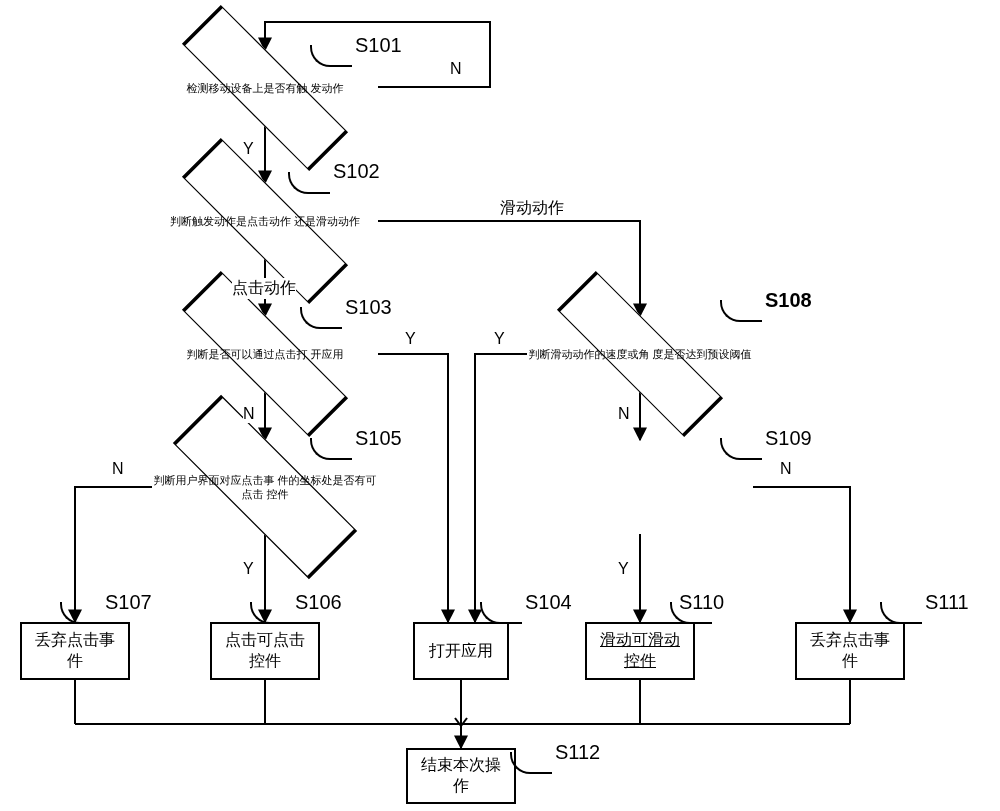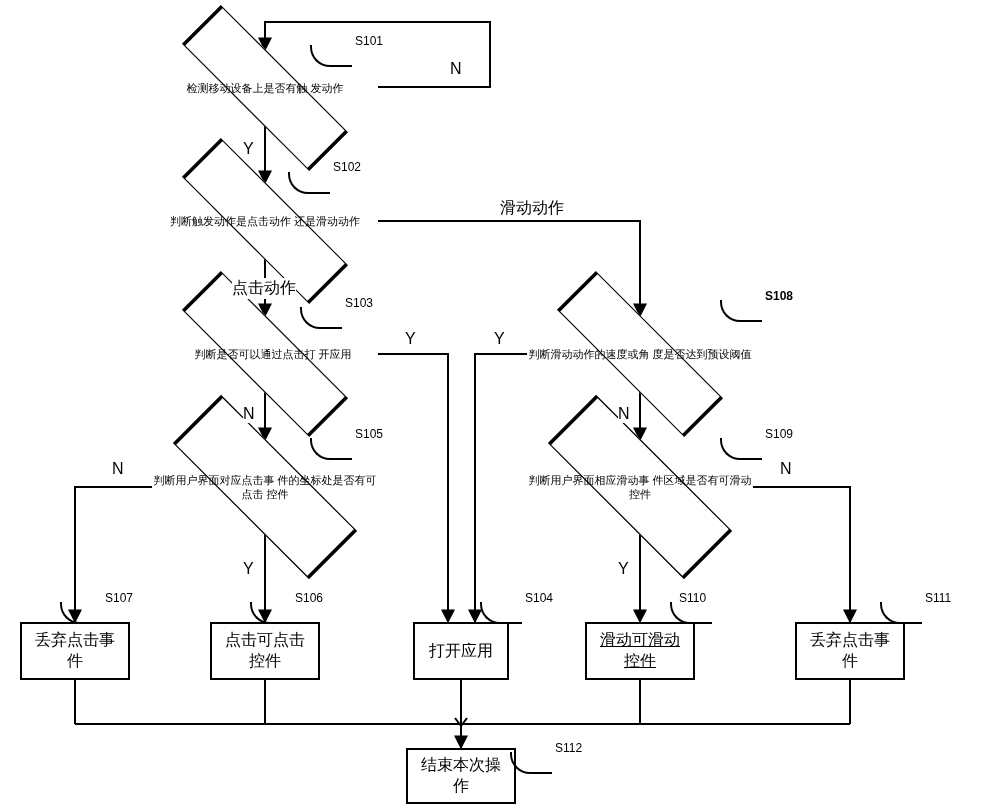--- a/index.html
+++ b/index.html
@@ -57,21 +57,21 @@
     pointer-events: none;
   }
   
   .lbl {
     position: absolute;
     font-size: 16px;
     background: #fff;
   }
   .step-lbl {
     position: absolute;
-    font-size: 12px;
+    font-size: 20px;
   }
   
   .callout {
     position: absolute;
     width: 40px;
     height: 20px;
     border: 2px solid #000;
     border-top: none;
     border-right: none;
     border-bottom-left-radius: 20px;
@@ -143,21 +143,21 @@
   <div class="diamond-wrap" style="left:152px; top:183px; width:226px; height:76px;">
     <div class="diamond-shape" style="left:63px; top:-12px; width:100px; height:100px; transform:rotate(45deg) scaleX(1.8) scaleY(0.55);"></div>
     <div class="diamond-text" style="left:0; top:0; width:226px; height:76px;">判断触发动作是点击动作
 还是滑动动作</div>
   </div>
   <div class="callout" style="left:288px; top:172px;"></div>
   <div class="step-lbl" style="left:333px; top:160px;">S102</div>
 
   <div class="diamond-wrap" style="left:152px; top:316px; width:226px; height:76px;">
     <div class="diamond-shape" style="left:63px; top:-12px; width:100px; height:100px; transform:rotate(45deg) scaleX(1.8) scaleY(0.55);"></div>
-    <div class="diamond-text" style="left:8px; top:0; width:226px; height:76px;text-align:center;">判断是否可以通过点击打
+    <div class="diamond-text" style="left:0; top:0; width:226px; height:76px;text-align:center;">判断是否可以通过点击打
 开应用</div>
   </div>
   <div class="callout" style="left:300px; top:307px;"></div>
   <div class="step-lbl" style="left:345px; top:296px;">S103</div>
 
   <div class="diamond-wrap" style="left:152px; top:440px; width:226px; height:94px;">
     <div class="diamond-shape" style="left:58px; top:-8px; width:110px; height:110px; transform:rotate(45deg) scaleX(1.75) scaleY(0.62);"></div>
     <div class="diamond-text" style="left:0; top:0; width:226px; height:94px;">判断用户界面对应点击事
 件的坐标处是否有可点击
 控件</div>
@@ -166,25 +166,20 @@
   <div class="step-lbl" style="left:355px; top:427px;">S105</div>
 
   <div class="diamond-wrap" style="left:527px; top:316px; width:226px; height:76px;">
     <div class="diamond-shape" style="left:63px; top:-12px; width:100px; height:100px; transform:rotate(45deg) scaleX(1.8) scaleY(0.55);"></div>
     <div class="diamond-text" style="left:0; top:0; width:226px; height:76px;">判断滑动动作的速度或角
 度是否达到预设阈值</div>
   </div>
   <div class="callout" style="left:720px; top:300px;"></div>
   <div class="step-lbl" style="left:765px; top:289px;font-weight:bold;">S108</div>
 
-  <div class="diamond-wrap" style="left:527px; top:440px; width:226px; height:94px;">
-    <div class="diamond-shape" style="left:58px; top:-8px; width:110px; height:110px; transform:rotate(45deg) scaleX(1.75) scaleY(0.62);"></div>
-    <div class="diamond-text" style="left:0; top:0; width:226px; height:94px;">判断用户界面相应滑动事
-件区域是否有可滑动控件</div>
-  </div>
   <div class="callout" style="left:720px; top:438px;"></div>
   <div class="step-lbl" style="left:765px; top:427px;">S109</div>
 
   <div class="box" style="left:20px;  top:622px; width:110px; height:58px;">丢弃点击事
 件</div>
   <div class="callout" style="left:60px; top:602px;"></div>
   <div class="step-lbl" style="left:105px; top:591px;">S107</div>
 
   <div class="box" style="left:210px; top:622px; width:110px; height:58px;">点击可点击
 控件</div>

